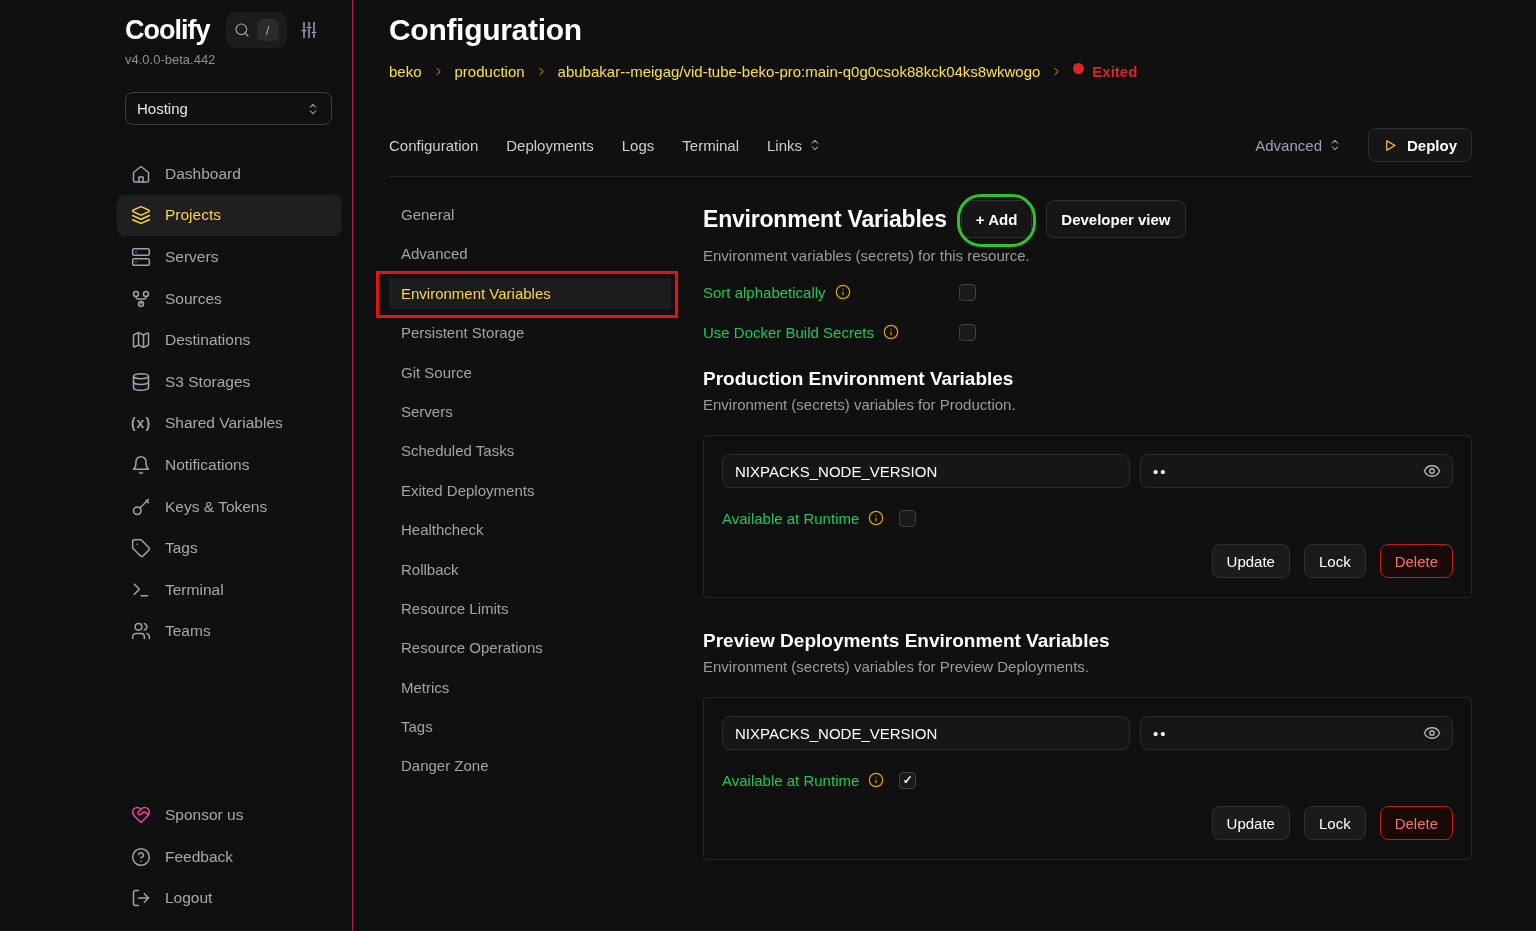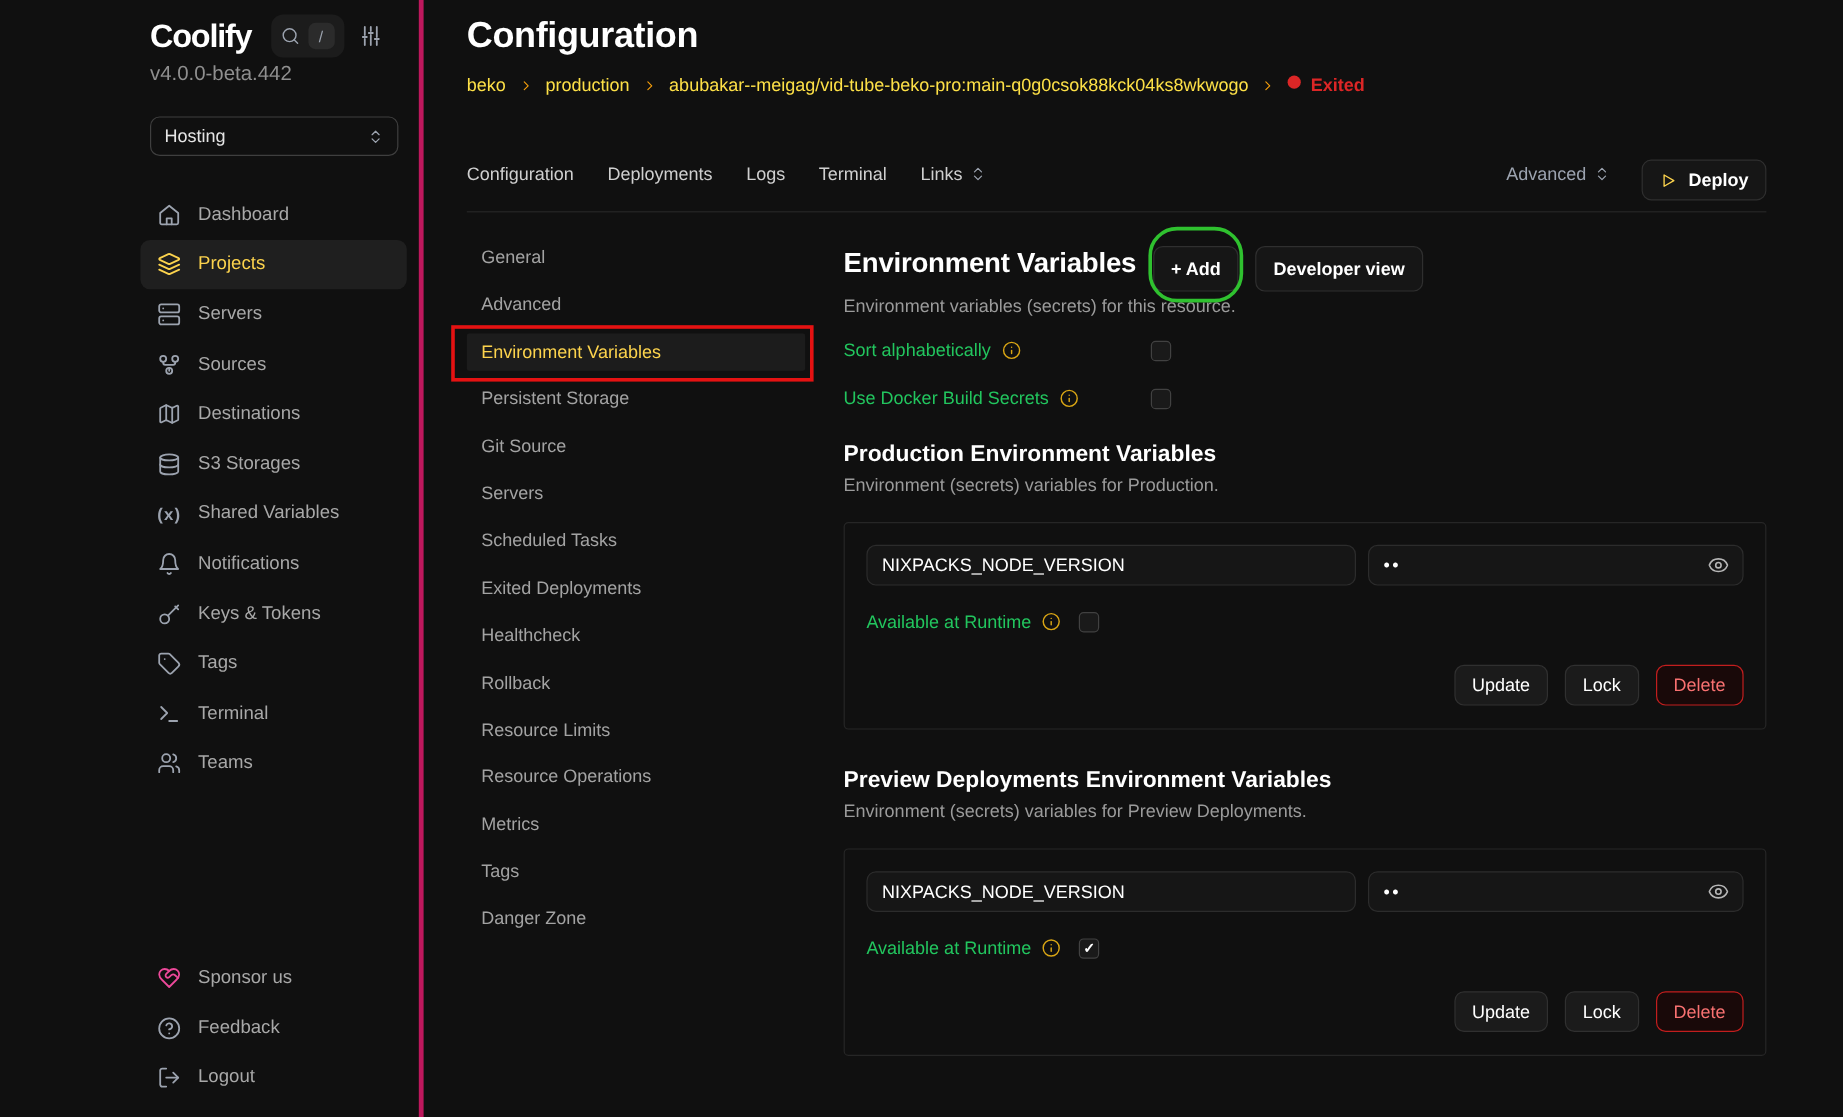--- a/index.html
+++ b/index.html
@@ -9,38 +9,38 @@
     font-family:"Liberation Sans", sans-serif;
     font-size:15px;
   }
   [data-icon] svg { width:100%; height:100%; display:block; }
   .i13{width:13px;height:13px;} .i14{width:14px;height:14px;} .i16{width:16px;height:16px;} .i20{width:20px;height:20px;}
   .dim{color:#9ca3af;}
 
   
   .sidebar {
     position:fixed; left:0; top:0; width:353px; height:931px;
-    border-right:4px solid #be185d;
+    border-right:1px solid #be185d;
     padding:12px 10px 12px 117px;
     display:flex; flex-direction:column;
   }
   .brand-row { display:flex; align-items:center; margin-left:8px; }
   .logo { font-size:27px; font-weight:700; letter-spacing:-1px; }
   .search-btn {
     margin-left:16px; display:flex; align-items:center; gap:7px;
     background:#1c1c1c; border:none; border-radius:10px;
     height:36px; padding:0 8px; cursor:pointer; color:#9ca3af;
   }
   .kbd {
     width:22px; height:22px; background:#2b2b2b; border-radius:6px;
     display:flex; align-items:center; justify-content:center;
     font-size:13px; color:#9ca3af;
   }
   .sliders-btn { margin-left:12px; cursor:pointer; }
-  .version { margin:4px 0 0 8px; color:#8f8f8f; font-size:17px; }
+  .version { margin:4px 0 0 8px; color:#8f8f8f; font-size:13px; }
   .team-select {
     margin:25px 0 0 8px; width:207px; height:33px;
     background:transparent; border:1px solid #3f3f3f; border-radius:8px;
     color:#e5e5e5; font-size:15px; display:flex; align-items:center;
     justify-content:space-between; padding:0 11px; cursor:pointer;
     font-family:inherit;
   }
   .nav { margin-top:28px; display:flex; flex-direction:column; }
   .nav-item {
     height:41.6px; display:flex; align-items:center; gap:14px;
@@ -66,21 +66,21 @@
 
   .tabs-row { margin-top:49px; display:flex; align-items:center; height:32px; }
   .tabs { display:flex; align-items:center; gap:28px; color:#cfcfcf; }
   .tab { cursor:pointer; display:flex; align-items:center; gap:6px; }
   .right-actions { margin-left:auto; display:flex; align-items:center; gap:26px; }
   .advanced-trigger { display:flex; align-items:center; gap:6px; color:#9ca3af; cursor:pointer; background:none; border:none; font-size:15px; font-family:inherit; }
   .btn {
     display:inline-flex; align-items:center; justify-content:center; gap:9px;
     background:#161616; border:1px solid #2f2f2f; border-radius:8px;
     color:#fff; font-size:15px; padding:16px 14px; height:32px;
-    cursor:pointer; font-family:inherit;margin-top:10px;
+    cursor:pointer; font-family:inherit;
   }
   .btn-deploy { font-weight:700; height:31px; }
   .play-ic { width:15px; height:15px; color:#fcd34d; }
   .hr { border-bottom:1px solid #262626; margin-top:15px; }
 
   .content-wrap { display:flex; margin-top:22px; }
   .subnav { width:282px; margin-right:32px; flex-shrink:0; display:flex; flex-direction:column; }
   .subnav-item {
     height:31px; margin-bottom:8.4px; display:flex; align-items:center;
     padding:0 12px; color:#a3a3a3; cursor:pointer; border-radius:2px;

